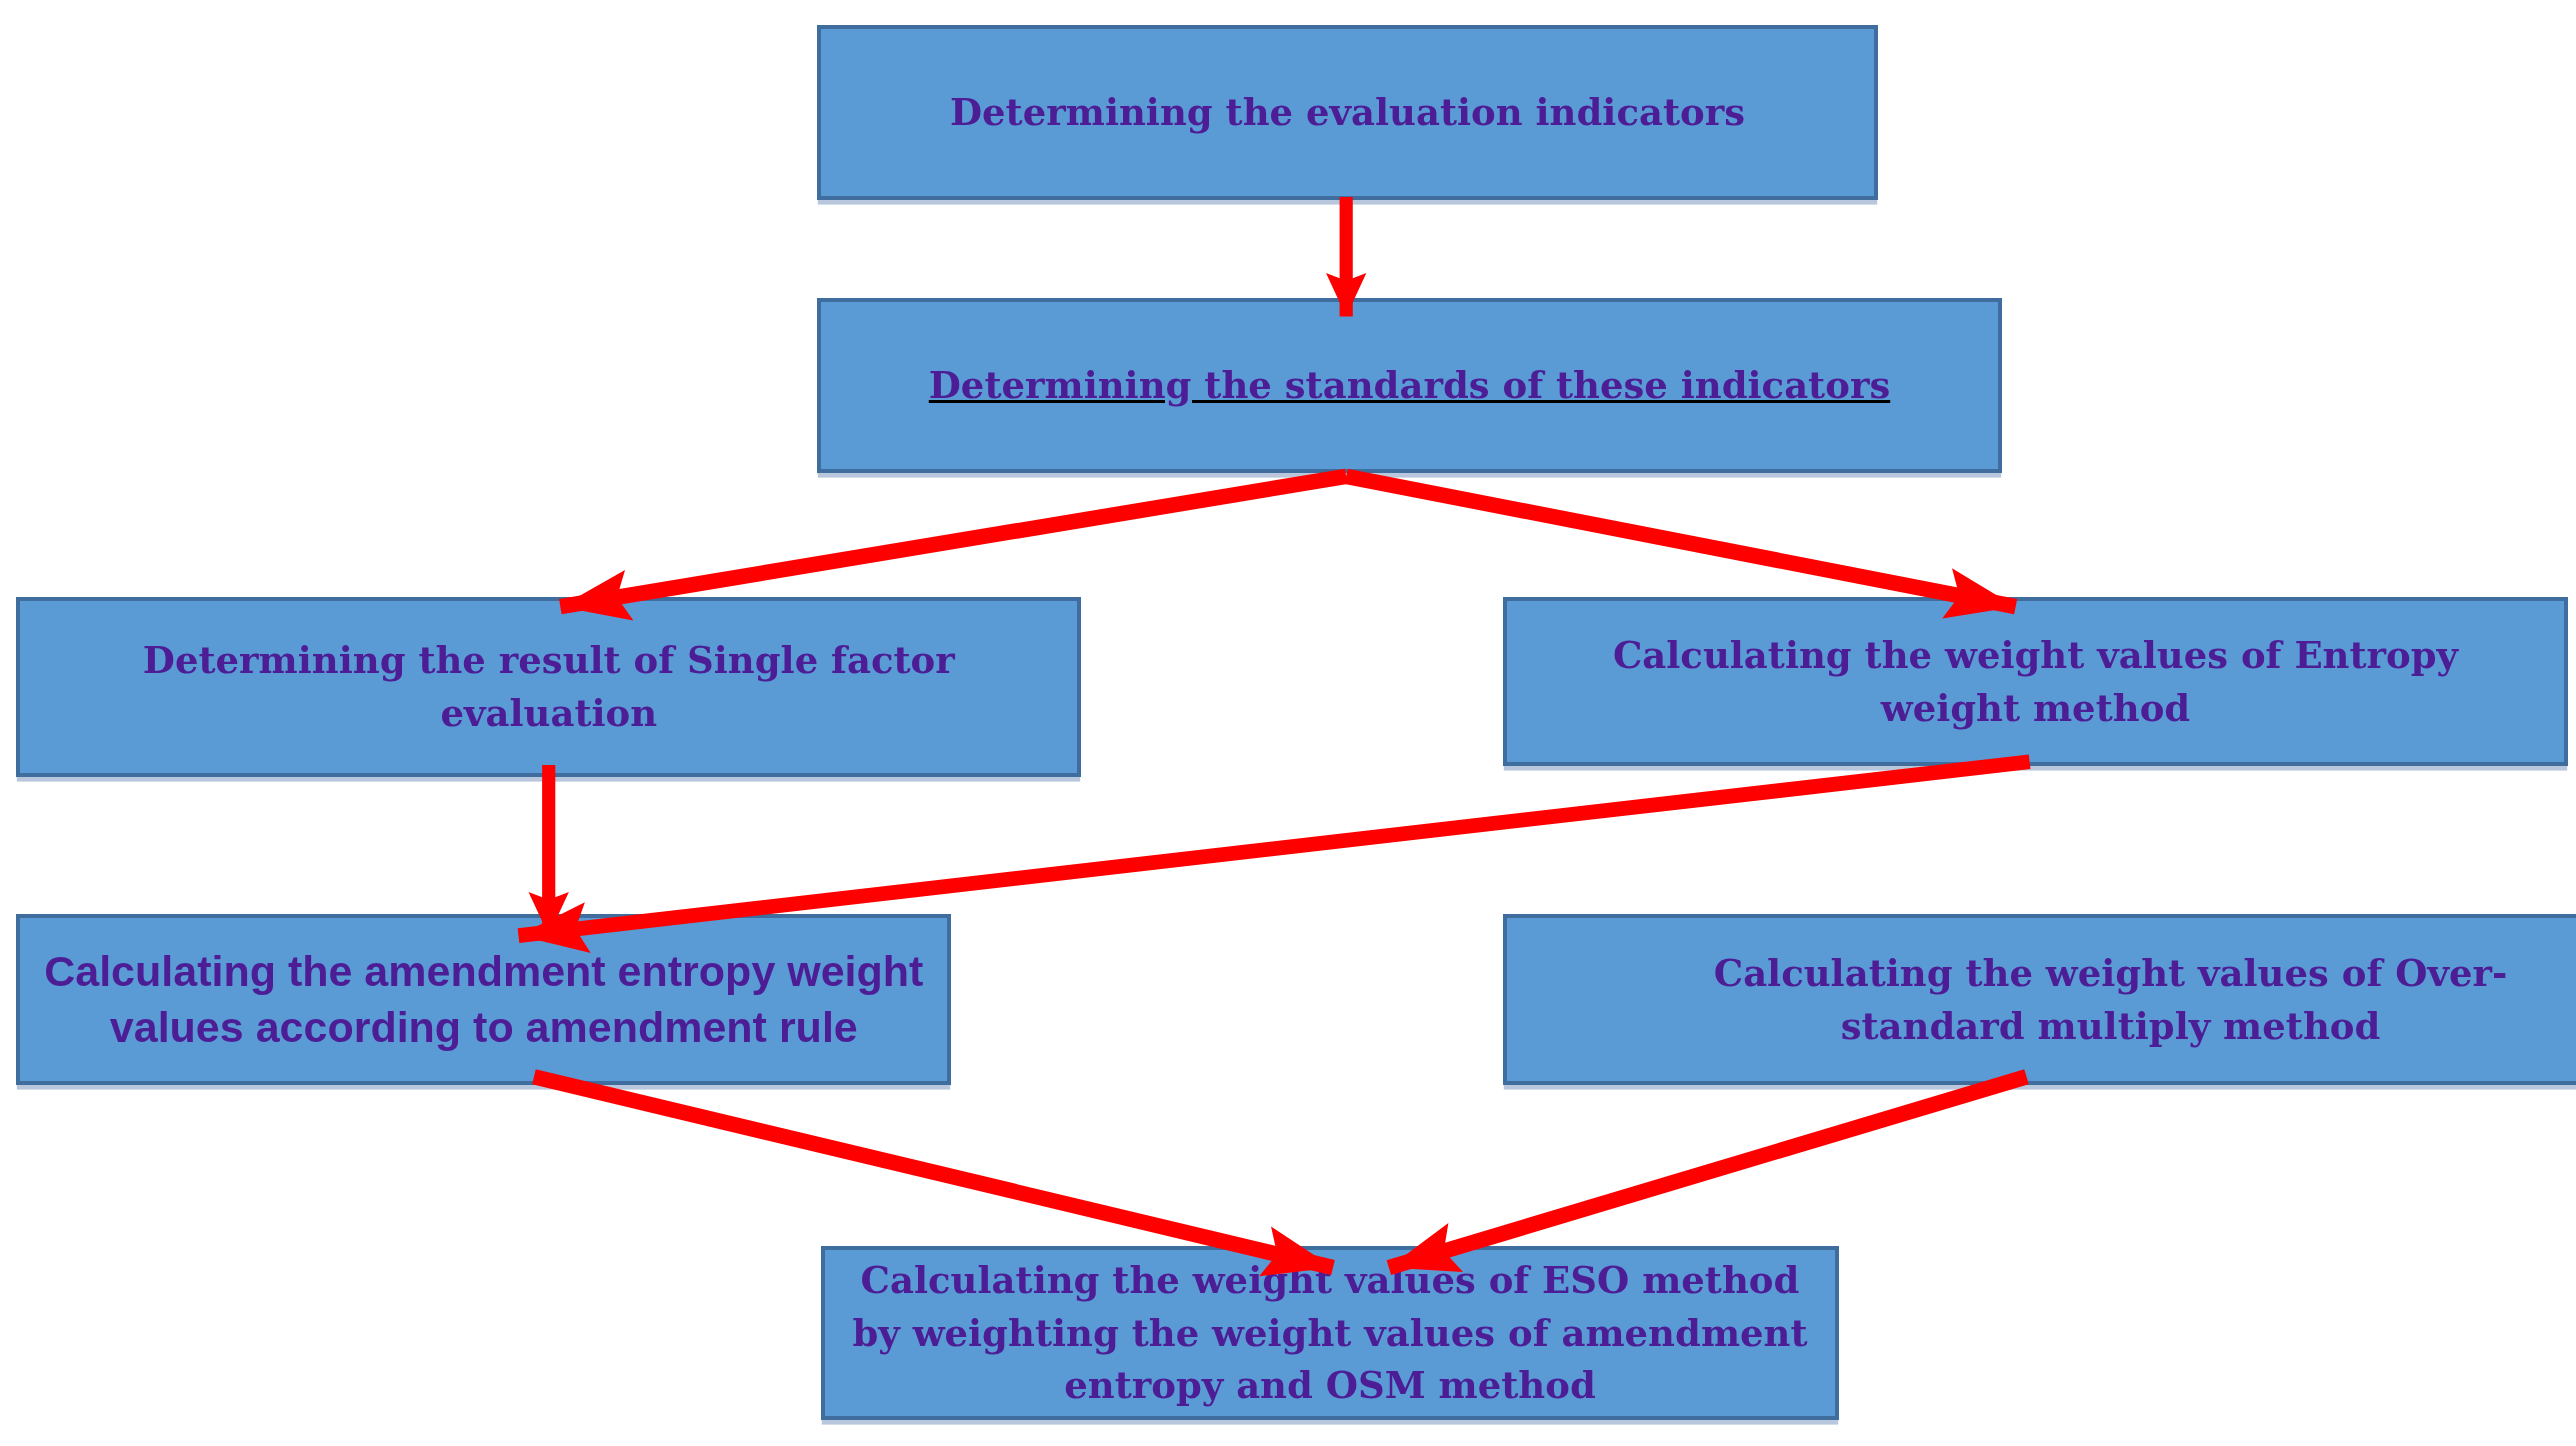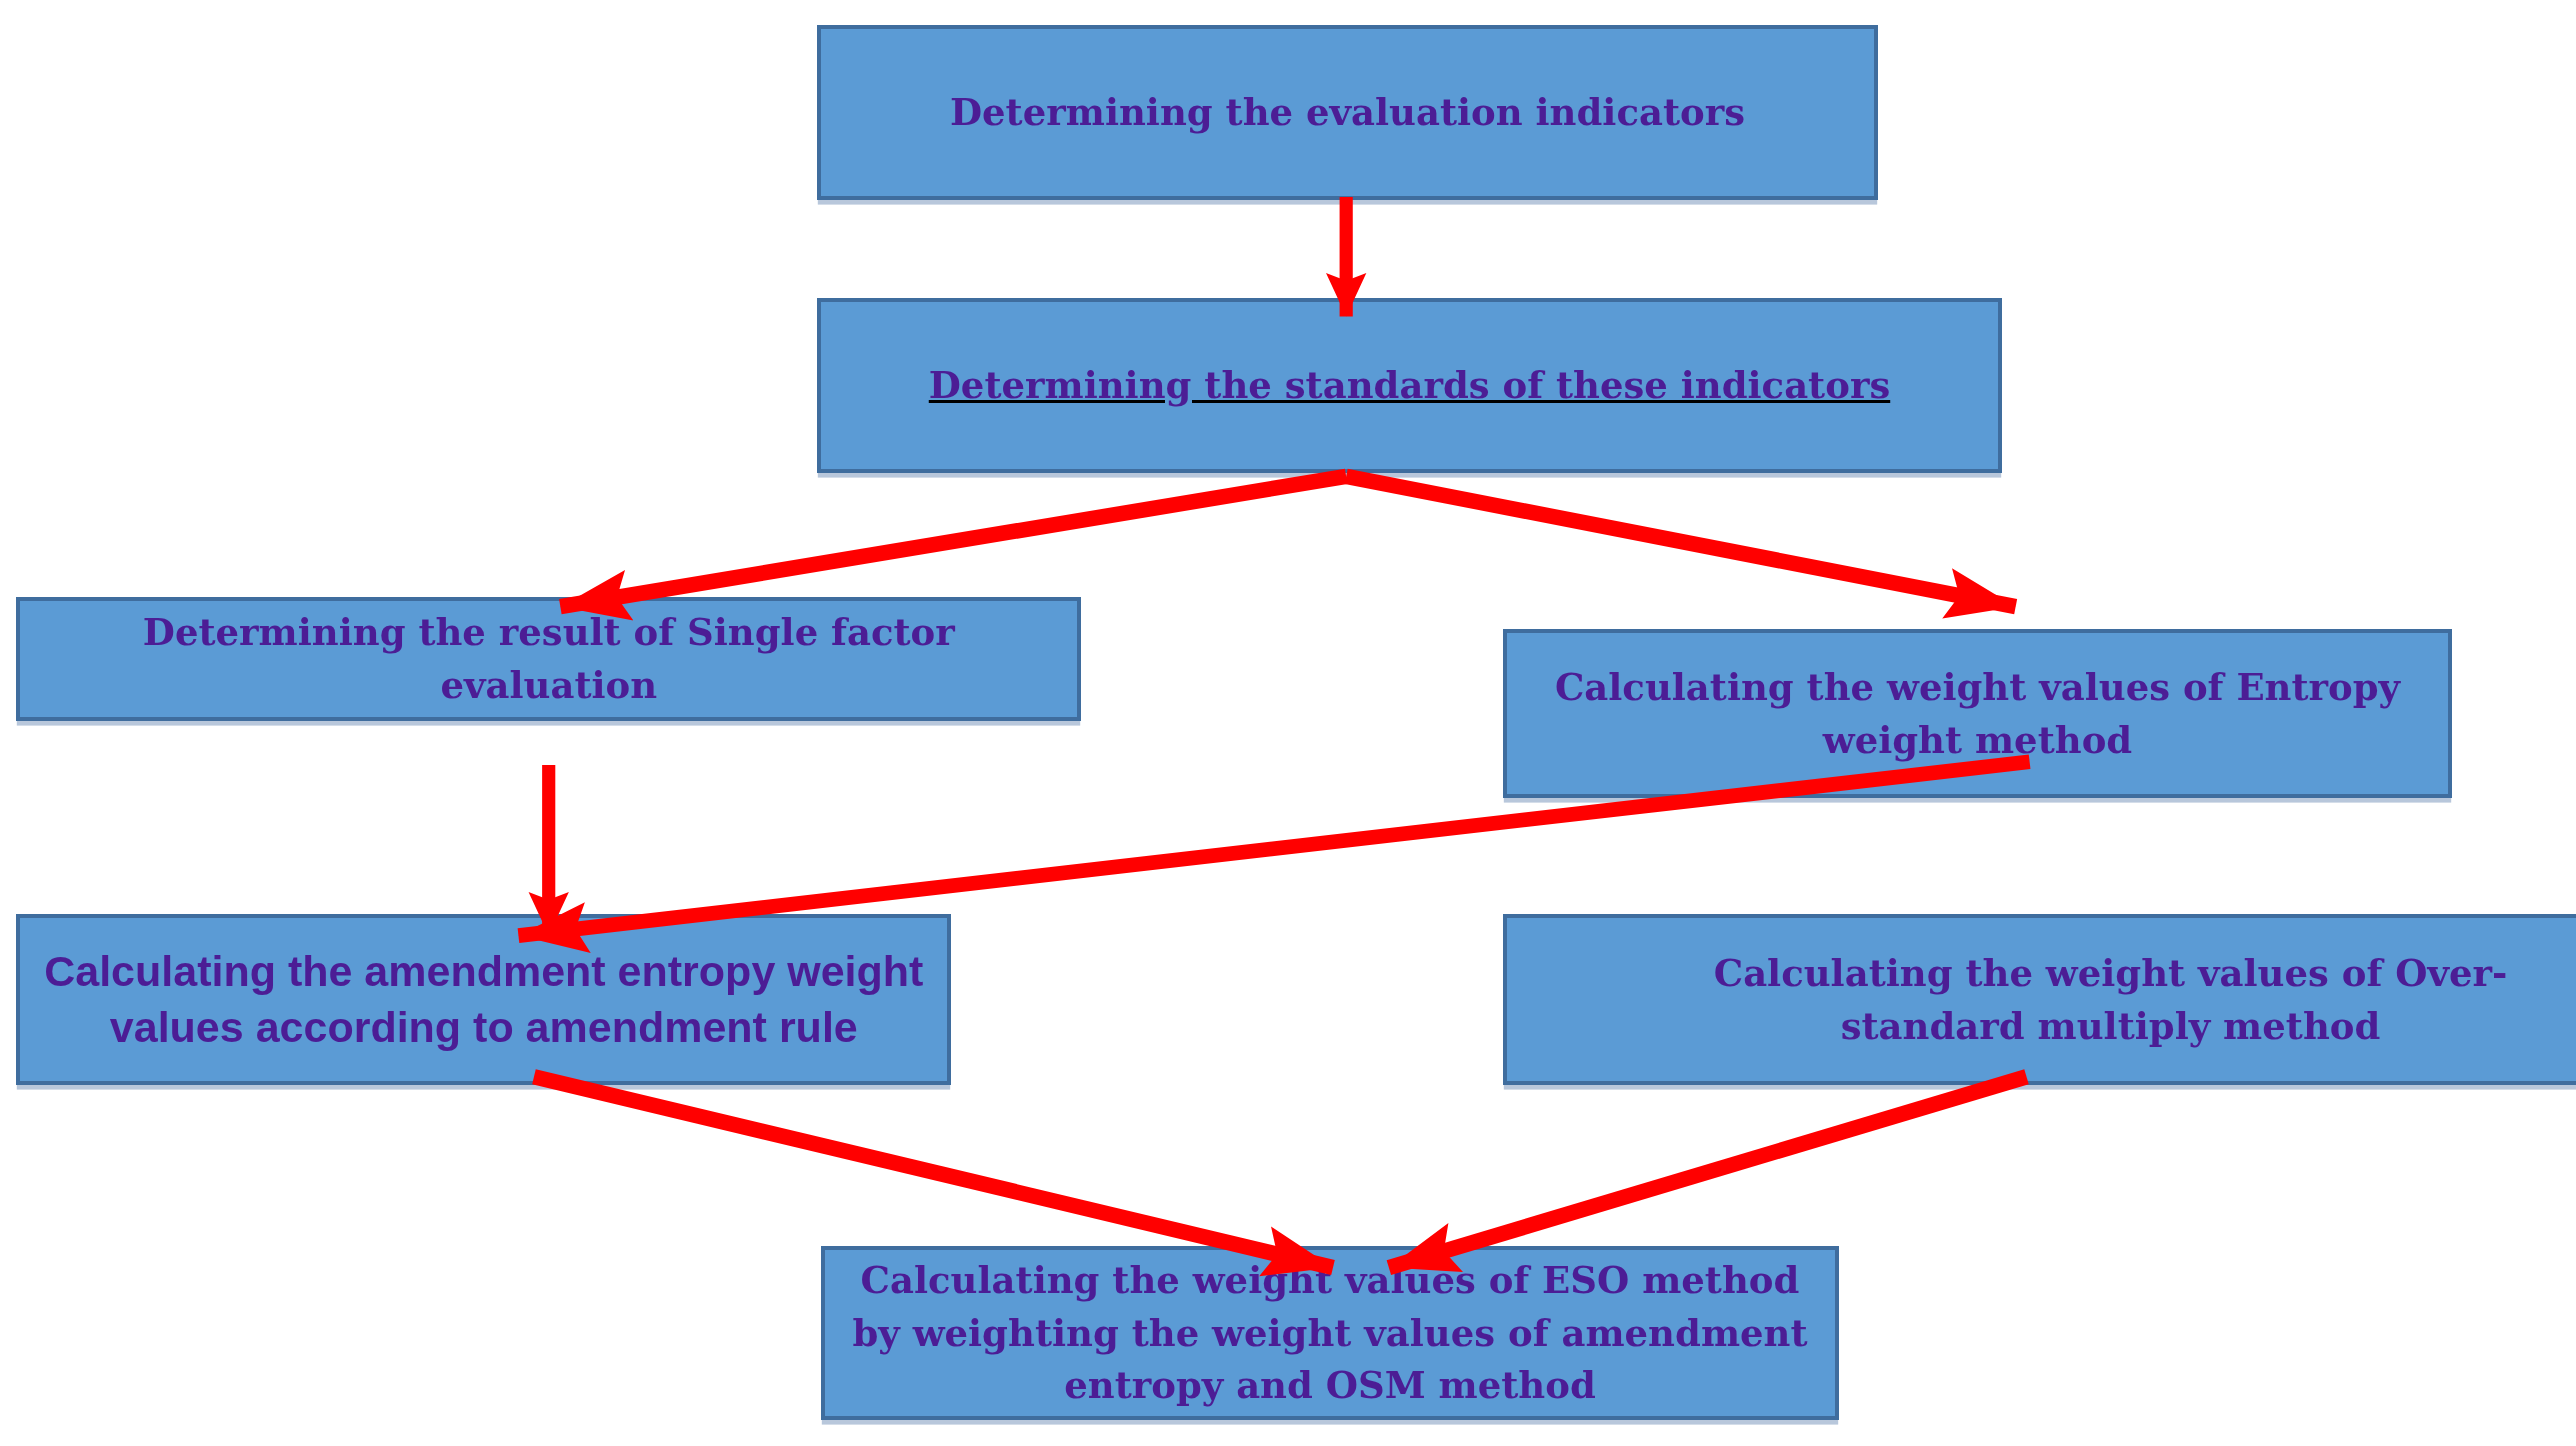--- a/index.html
+++ b/index.html
@@ -50,26 +50,26 @@
 <div class="canvas">
 
   <div class="box serif" style="left:817px;top:25px;width:1061px;height:175px;">
     <span class="label">Determining the evaluation indicators</span>
   </div>
 
   <div class="box serif" style="left:817px;top:298px;width:1185px;height:175px;text-decoration:underline;">
     <span class="label">Determining the standards of these indicators</span>
   </div>
 
-  <div class="box serif" style="left:16.3px;top:597px;width:1065px;height:124px;">
+  <div class="box serif" style="left:16.3px;top:597px;width:1065px;height:180px;">
     <span class="label">Determining the result of Single factor
 evaluation</span>
   </div>
 
-  <div class="box serif" style="left:1503px;top:597px;width:949px;height:169px;margin-top:32px;">
+  <div class="box serif" style="left:1503px;top:597px;width:1065px;height:169px;">
     <span class="label">Calculating the weight values of Entropy
 weight method</span>
   </div>
 
   <div class="box sans" style="left:16.3px;top:914px;width:935px;height:171px;">
     <span class="label">Calculating the amendment entropy weight
 values according to amendment rule</span>
   </div>
 
   <div class="box serif" style="left:1503px;top:914px;width:1215px;height:171px;">

